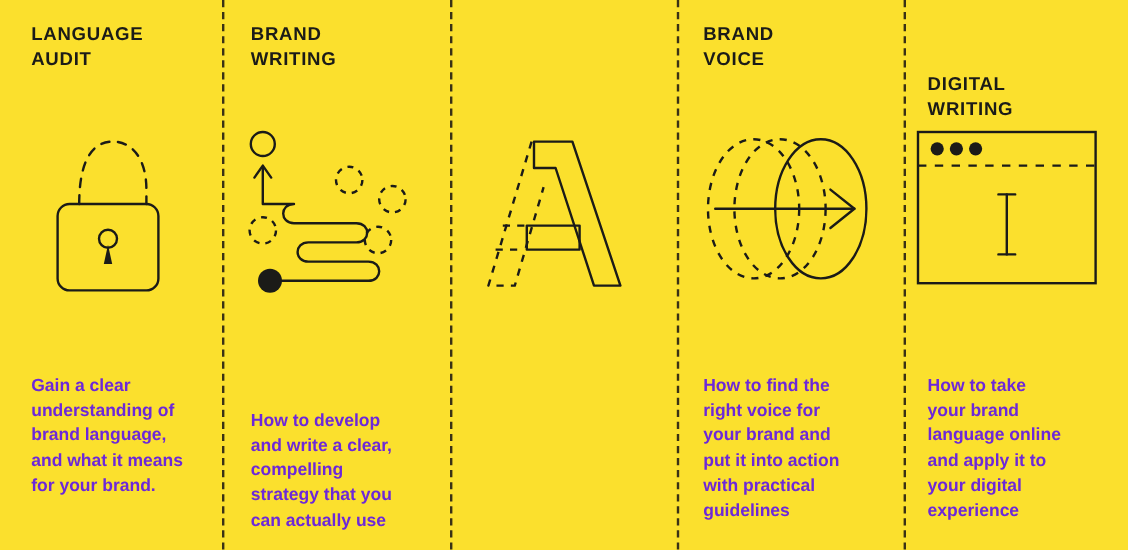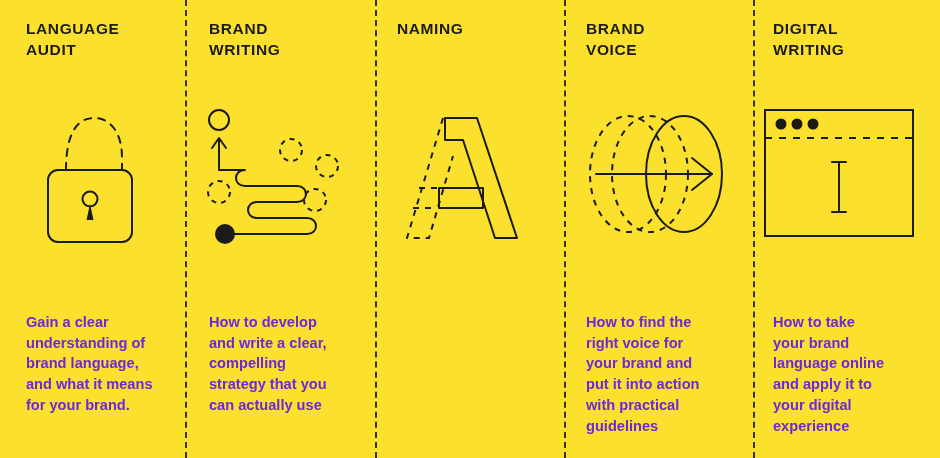--- a/index.html
+++ b/index.html
@@ -31,21 +31,21 @@
     width:0;
     border-left:2px dashed #3a3115;
   }
   .col:nth-child(5) .divider { display:none; }
 
   .col-inner { padding-left:26px; padding-right:14px; }
   .col:nth-child(1) .col-inner { padding-left:26px; }
   .col:nth-child(2) .col-inner { padding-left:22px; }
   .col:nth-child(3) .col-inner { padding-left:20px; }
   .col:nth-child(4) .col-inner { padding-left:20px; }
-  .col:nth-child(5) .col-inner { padding-left:18px; }
+  .col:nth-child(5) .col-inner { padding-left:18px;margin-top:42px; }
 
   .col-title {
     font-size:15.5px;
     font-weight:bold;
     letter-spacing:0.6px;
     line-height:1.38;
     text-transform:uppercase;
     white-space:pre-line;
     color:#1b1b18;
   }
@@ -62,21 +62,21 @@
     position:absolute;
     left:0; right:0;
     top:312px;
     font-size:14.6px;
     font-weight:bold;
     line-height:1.42;
     color:#6d28d9;
     white-space:pre-line;
   }
   .col:nth-child(1) .col-body { padding-left:26px; padding-right:22px; }
-  .col:nth-child(2) .col-body { padding-left:22px; padding-right:18px; }
+  .col:nth-child(2) .col-body { padding-left:22px; padding-right:18px;margin-top:29px; }
   .col:nth-child(3) .col-body { padding-left:20px; padding-right:18px; }
   .col:nth-child(4) .col-body { padding-left:20px; padding-right:14px; }
   .col:nth-child(5) .col-body { padding-left:18px; padding-right:8px; }
 </style>
 </head>
 <body>
 
 <div class="board">
 
   <div class="col">
@@ -119,23 +119,20 @@
     </div>
     <div class="col-body">How to develop
 and write a clear,
 compelling
 strategy that you
 can actually use</div>
     <div class="divider"></div>
   </div>
 
   <div class="col">
-    <div class="col-inner">
-      <div class="col-title">NAMING</div>
-    </div>
     <div class="icon-wrap">
       <svg width="189" height="160" viewBox="0 0 189 160" fill="none" stroke="#1b1b18" stroke-width="2" stroke-linejoin="round">
 
         <path d="M68 22 L100 22 L140 142 L118 142 L86 44 L68 44 Z"></path>
         <path d="M62 92 L106 92 L106 112 L62 112 Z"></path>
 
         <path d="M66 22 L30 142 L52 142 L76 60" stroke-dasharray="6 6"></path>
         <path d="M42 92 L60 92" stroke-dasharray="6 6"></path>
         <path d="M36 112 L60 112" stroke-dasharray="6 6"></path>
       </svg>

